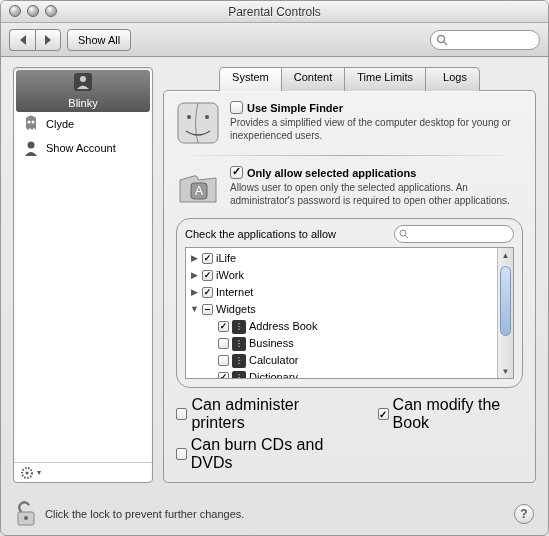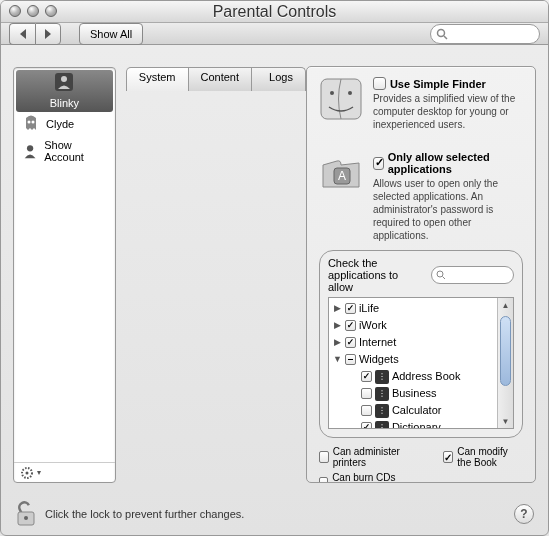--- a/index.html
+++ b/index.html
@@ -3,42 +3,42 @@
 <meta charset="utf-8">
 <style>
 * { box-sizing: border-box; margin: 0; padding: 0; }
 body { font-family: "Lucida Grande", Helvetica, Arial, sans-serif; font-size: 11px; background: #fff; color: #000; }
 
 .window { width: 549px; height: 536px; background: linear-gradient(#ededed,#e2e2e2); border: 1px solid #999; border-radius: 6px; overflow: hidden; position: relative; box-shadow: 0 2px 12px rgba(0,0,0,0.3); }
 
 .titlebar { height: 22px; background: linear-gradient(#f6f6f6,#d8d8d8); border-bottom: 1px solid #aaa; position: relative; display: flex; align-items: center; justify-content: center; }
 .traffic { position: absolute; left: 8px; top: 4px; display: flex; gap: 6px; }
 .tl { width: 12px; height: 12px; border-radius: 50%; background: radial-gradient(circle at 35% 30%,#fff,#bbb 45%,#888); border: 1px solid #666; }
-.titlebar .title { font-size: 16px; color: #333; text-shadow: 0 1px 0 #fff; }
-
-.toolbar { height: 22px; background: linear-gradient(#ececec,#d4d4d4); border-bottom: 1px solid #999; display: flex; align-items: center; padding: 0 8px; gap: 18px; }
+.titlebar .title { font-size: 12px; color: #333; text-shadow: 0 1px 0 #fff; }
+
+.toolbar { height: 34px; background: linear-gradient(#ececec,#d4d4d4); border-bottom: 1px solid #999; display: flex; align-items: center; padding: 0 8px; gap: 6px; }
 .navbtns { display: flex; }
 .navbtn { width: 26px; height: 22px; background: linear-gradient(#fdfdfd,#dcdcdc); border: 1px solid #888; display: flex; align-items: center; justify-content: center; font-size: 10px; color: #555; }
 .navbtn:first-child { border-radius: 4px 0 0 4px; border-right: none; }
 .navbtn:last-child { border-radius: 0 4px 4px 0; }
 .showall { height: 22px; padding: 0 10px; background: linear-gradient(#fdfdfd,#dcdcdc); border: 1px solid #888; border-radius: 4px; font-size: 11px; display: flex; align-items: center; }
 .search { margin-left: auto; width: 110px; height: 20px; border: 1px solid #999; border-radius: 10px; background: #fff; padding: 0 8px 0 20px; position: relative; }
 .search svg { position: absolute; left: 5px; top: 3px; }
 
 .body { position: absolute; top: 56px; bottom: 42px; left: 0; right: 0; padding: 10px 12px; display: flex; gap: 10px; }
 
 .sidebar { width: 140px; background: #fff; border: 1px solid #999; border-radius: 4px; display: flex; flex-direction: column; box-shadow: inset 0 1px 2px rgba(0,0,0,.15); }
 .userlist { flex: 1; padding: 2px; overflow: hidden; }
 .userrow { display: flex; align-items: center; gap: 6px; padding: 3px 6px; border-radius: 3px; font-size: 11px; }
 .userrow.sel { background: linear-gradient(#888,#555); color: #fff; flex-direction: column; }
 .usericon { width: 18px; height: 18px; }
 .sidefoot { height: 20px; border-top: 1px solid #ccc; display: flex; align-items: center; padding-left: 6px; gap: 3px; font-size: 11px; }
 .gear svg { display:block; }
 
-.main { flex: 1; display: flex; flex-direction: row; }
+.main { flex: 1; display: flex; flex-direction: column; }
 
 .tabs { display: flex; justify-content: center; gap: 0; height: 24px; position: relative; z-index: 2; }
 .tab { padding: 3px 12px; background: linear-gradient(#f4f4f4,#d5d5d5); border: 1px solid #999; border-bottom: none; font-size: 11px; margin-left: -1px; }
 .tab:first-child { border-radius: 5px 0 0 0; margin-left: 0; }
 .tab:last-child { border-radius: 0 5px 0 0; padding-left: 17px; }
 .tab.active { background: linear-gradient(#fff,#ececec); position: relative; }
 
 .panel { flex: 1; border: 1px solid #999; border-radius: 5px; margin-top: -1px; background: linear-gradient(#f2f2f2,#e8e8e8); padding: 10px 12px; display: flex; flex-direction: column; gap: 8px; box-shadow: inset 0 1px 0 rgba(255,255,255,.7); overflow: hidden; }
 
 .optrow { display: flex; gap: 10px; align-items: flex-start; }
@@ -60,21 +60,21 @@
 .apprw .chk.on::after { content: "✓"; font-size: 9px; color: #000; font-weight: bold; }
 .apprw .chk.dash::after { content: ""; width: 5px; height: 1.5px; background: #000; }
 .apprw .ic { width: 14px; height: 14px; background: #333; border-radius: 2px; display: inline-flex; align-items: center; justify-content: center; color:#fff; font-size: 8px; }
 .apprw.indent { padding-left: 32px; }
 .scrolltrack { width: 16px; background: linear-gradient(90deg,#eee,#ddd); border-left: 1px solid #bbb; position: relative; }
 .scrollthumb { position: absolute; left: 2px; right: 2px; top: 18px; height: 70px; background: linear-gradient(#cfe0f5,#9db9dc); border: 1px solid #7a97bb; border-radius: 6px; }
 .scrollarr { position: absolute; left: 0; right: 0; height: 14px; display: flex; align-items: center; justify-content: center; font-size: 8px; color: #555; }
 .scrollarr.up { top: 0; }
 .scrollarr.down { bottom: 0; }
 
-.bottomchecks { display: flex; gap: 30px; font-size: 10px; }
+.bottomchecks { display: flex; gap: 30px; font-size: 16px; }
 .bcol { display: flex; flex-direction: column; gap: 4px; }
 .brow { display: flex; align-items: center; gap: 4px; }
 .brow .chk { width: 12px; height: 12px; border: 1px solid #777; background: linear-gradient(#fff,#e8e8e8); border-radius: 2px; display: flex; align-items: center; justify-content: center; }
 .brow .chk.on::after { content: "✓"; font-size: 10px; font-weight: bold; }
 
 .footer { position: absolute; bottom: 0; left: 0; right: 0; height: 42px; display: flex; align-items: center; padding: 0 14px; gap: 8px; font-size: 11px; color: #333; }
 .helpbtn { margin-left: auto; width: 20px; height: 20px; border: 1px solid #888; border-radius: 50%; background: linear-gradient(#fff,#ddd); display: flex; align-items: center; justify-content: center; font-size: 12px; font-weight: bold; color: #555; }
 
 input[type=checkbox].osx { appearance: none; width: 13px; height: 13px; border: 1px solid #777; border-radius: 3px; background: linear-gradient(#fff,#e8e8e8); position: relative; }
 input[type=checkbox].osx:checked::after { content: "✓"; position: absolute; top: -2px; left: 1px; font-size: 11px; font-weight: bold; }
@@ -151,20 +151,21 @@
             </svg>
         </span>
         <span style="font-size:8px;color:#555">▾</span>
       </div>
     </div>
 
     <div class="main">
       <div class="tabs">
         <div class="tab active">System</div>
         <div class="tab">Content</div>
+        <div class="tab">Time Limits</div>
         <div class="tab">Logs</div>
       </div>
 
       <div class="panel">
 
         <div class="optrow">
           <svg class="bigicon" viewBox="0 0 44 44">
             <rect x="2" y="2" width="40" height="40" rx="6" fill="#ddd" stroke="#888"></rect>
             <path d="M22 2 Q17 22 22 42" stroke="#888" fill="none"></path>
             <circle cx="13" cy="16" r="2" fill="#555"></circle>

